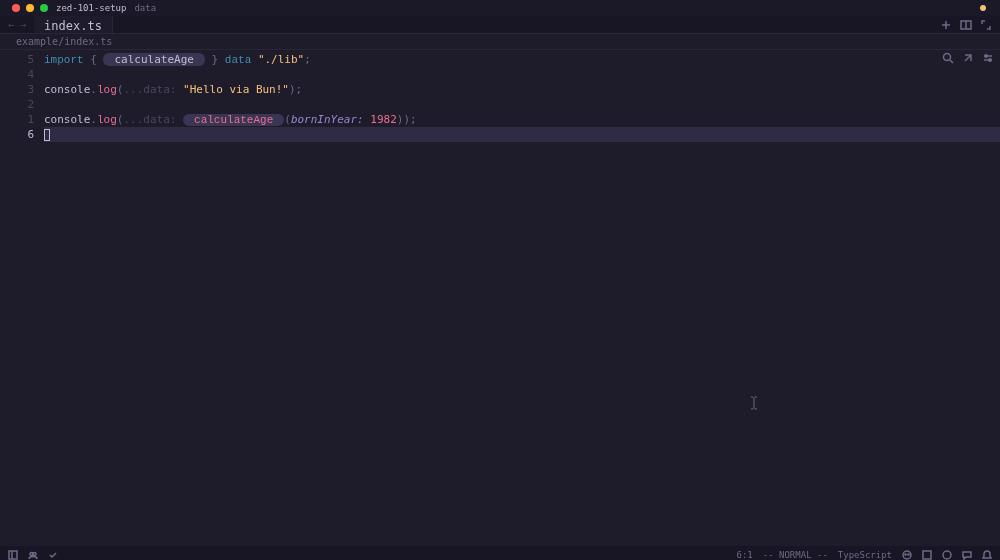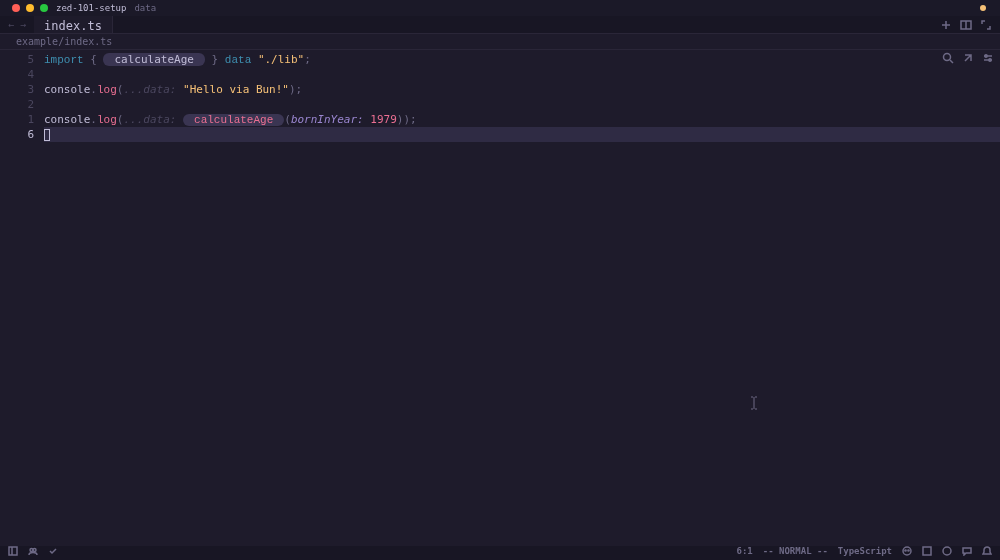--- a/index.html
+++ b/index.html
@@ -52,32 +52,32 @@
   .gutter .ln{height:15px;}
   .code{flex:1;font-size:11px;line-height:15px;padding-top:2px;position:relative;}
   .line{height:15px;white-space:pre;}
   .line.cur{background:var(--bg-highlight);}
   .hl{background:var(--selection);border-radius:6px;padding:0 11px;}
   .kw{color:var(--accent-cyan);font-family:Liberation Mono, monospace;}
   .fn{color:var(--accent-pink);font-family:Liberation Mono, monospace;}
   .str{color:var(--accent-yellow);}
   .num{color:var(--accent-pink);}
   .param{color:var(--accent-purple);font-style:italic;text-align:center;}
-  .hint{color:var(--text-faint);font-style:italic;}
+  .hint{color:var(--text-faint);}
   .punc{color:var(--text-dim);}
   .ident{color:var(--text);}
   .cursor-box{display:inline-block;border:1px solid var(--text);width:6px;height:12px;vertical-align:middle;}
 
   .text-cursor{position:absolute;left:748px;top:347px;width:1px;height:12px;color:var(--text-dim);pointer-events:none;}
   .text-cursor svg{width:12px;height:12px;stroke:currentColor;fill:none;stroke-width:1;overflow:visible;}
 
   .edtools{position:absolute;top:2px;right:6px;display:flex;gap:8px;color:var(--text-dim);}
 
   
-  .status{height:14px;background:var(--bg-darker);display:flex;align-items:flex-start;padding:0 8px;font-size:9px;color:var(--text-dim);gap:10px;font-weight:bold;}
+  .status{height:14px;background:var(--bg-darker);display:flex;align-items:flex-end;padding:0 8px;font-size:9px;color:var(--text-dim);gap:10px;}
   .status .spacer{flex:1;}
   .sticon{width:10px;height:10px;display:inline-flex;}
   .sticon svg{width:10px;height:10px;stroke:currentColor;fill:none;stroke-width:1.5;}
 </style>
 </head>
 <body>
 
 <div class="titlebar">
   <div class="traffic">
     <div class="dot r"></div>
@@ -129,21 +129,21 @@
     <div class="ln">3</div>
     <div class="ln">2</div>
     <div class="ln">1</div>
     <div class="ln" style="color:var(--text);">6</div>
   </div>
   <div class="code">
     <div class="line"><span class="kw">import</span><span class="punc"> { </span><span class="ident hl">calculateAge</span><span class="punc"> } </span><span class="kw">data</span><span> </span><span class="str">"./lib"</span><span class="punc">;</span></div>
     <div class="line"></div>
     <div class="line"><span class="ident">console</span><span class="punc">.</span><span class="fn">log</span><span class="punc">(</span><span class="hint">...data: </span><span class="str">"Hello via Bun!"</span><span class="punc">);</span></div>
     <div class="line"></div>
-    <div class="line"><span class="ident">console</span><span class="punc">.</span><span class="fn">log</span><span class="punc">(</span><span class="hint">...data: </span><span class="fn hl">calculateAge</span><span class="punc">(</span><span class="param">bornInYear: </span><span class="num">1979</span><span class="punc">)</span><span class="punc">);</span></div>
+    <div class="line"><span class="ident">console</span><span class="punc">.</span><span class="fn">log</span><span class="punc">(</span><span class="hint">...data: </span><span class="fn hl">calculateAge</span><span class="punc">(</span><span class="param">bornInYear: </span><span class="num">1982</span><span class="punc">)</span><span class="punc">);</span></div>
     <div class="line cur"><span class="cursor-box"></span></div>
 
     <div class="edtools">
       <span class="ico">
           <svg viewBox="0 0 12 12">
             <circle cx="5" cy="5" r="3.5"></circle>
             <path d="M8 8l3 3"></path>
           </svg>
         </span>
       <span class="ico">

